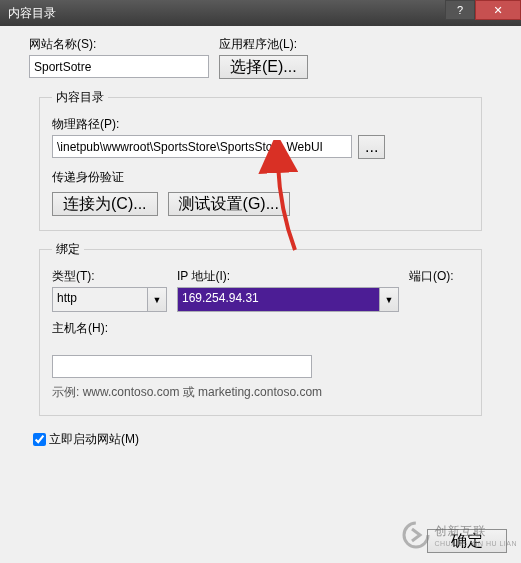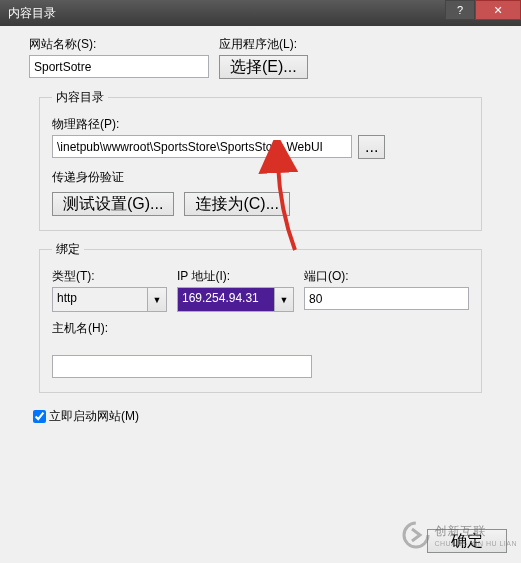--- a/index.html
+++ b/index.html
@@ -156,22 +156,22 @@
     <legend>内容目录</legend>
     <div class="field">
       <span class="label">物理路径(P):</span>
       <div style="display:flex; gap:6px;">
         <input class="textbox" style="flex: 0 0 300px;" value="\inetpub\wwwroot\SportsStore\SportsStore.WebUI">
         <button class="btn small">...</button>
       </div>
     </div>
     <div style="margin-top:10px;" class="label">传递身份验证</div>
     <div style="margin-top:6px; display:flex; gap:10px;">
+      <button class="btn">连接为(C)...</button>
       <button class="btn">测试设置(G)...</button>
-      <button class="btn">连接为(C)...</button>
     </div>
   </fieldset>
 
   <fieldset>
     <legend>绑定</legend>
     <div class="row">
       <div class="field" style="flex:0 0 115px">
         <span class="label">类型(T):</span>
         <div class="combo">
           <div class="combo-text">http</div>
@@ -180,27 +180,27 @@
       </div>
       <div class="field" style="flex:1">
         <span class="label">IP 地址(I):</span>
         <div class="combo">
           <div class="combo-text highlighted">169.254.94.31</div>
           <div class="combo-btn">▼</div>
         </div>
       </div>
       <div class="field" style="flex:0 0 60px">
         <span class="label">端口(O):</span>
-        <input class="textbox" value="80" style="">
       </div>
     </div>
     <div class="field" style="margin-top:8px; max-width:260px;gap:16px;">
       <span class="label">主机名(H):</span>
       <input class="textbox" value="" style="">
     </div>
+    <div class="hint">示例: www.contoso.com 或 marketing.contoso.com</div>
   </fieldset>
 
   <div class="checkbox-row">
     <input type="checkbox" checked="" style="">
     <span>立即启动网站(M)</span>
   </div>
 
 </div>
 
 <svg class="arrow" width="80" height="120">

